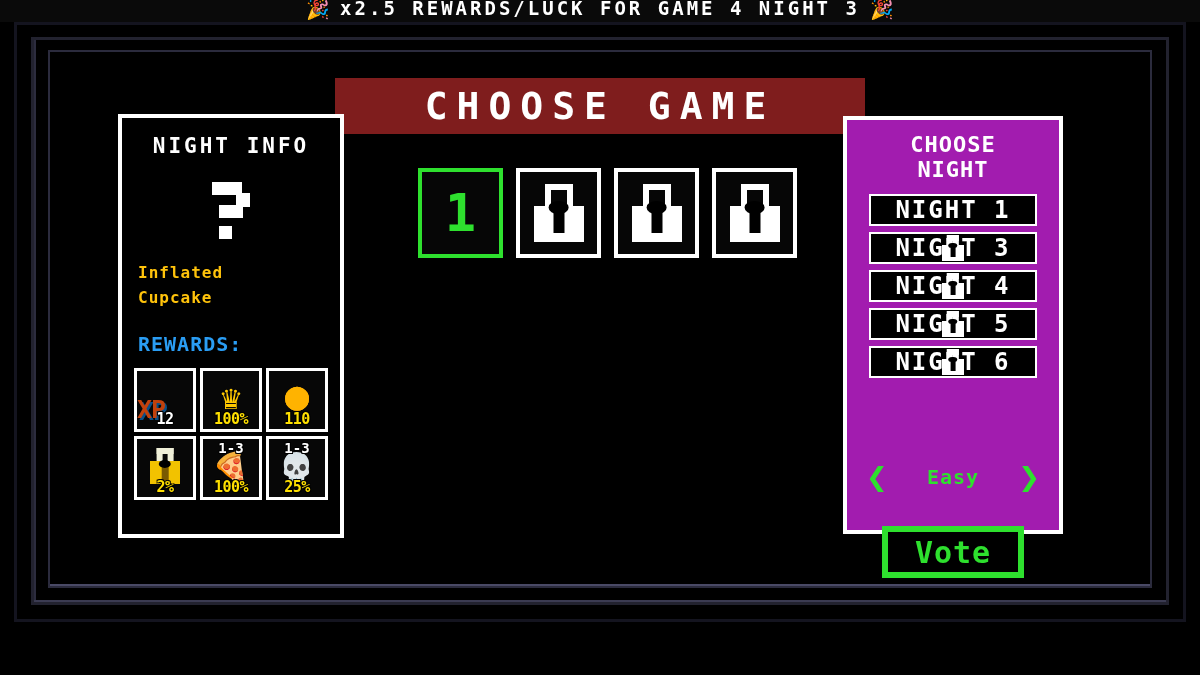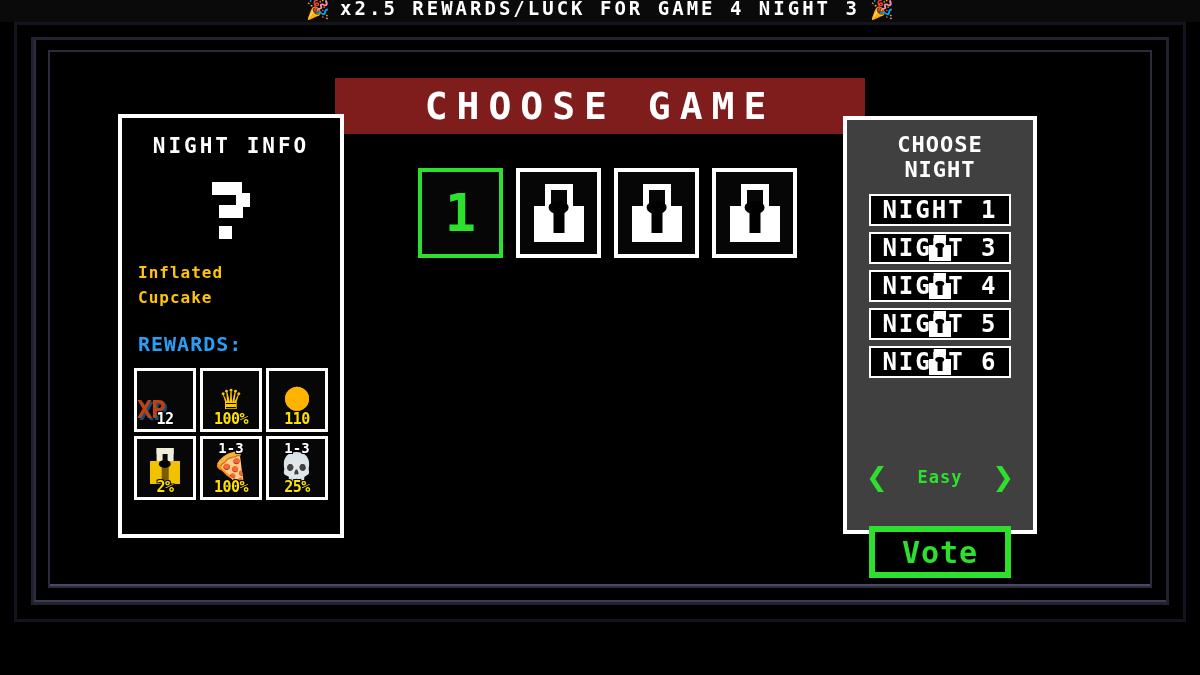--- a/index.html
+++ b/index.html
@@ -117,22 +117,22 @@
     width:85px; height:90px; background:#060606; border:4px solid #fff;
     display:flex; align-items:center; justify-content:center; position:relative;
   }
   .slot.active{ border-color:#2ee02e; }
   .slot .num{
     font-size:52px; font-weight:bold; color:#2ee02e; line-height:1;
   }
 
   
   #choose-night{
-    position:absolute; left:843px; top:116px; width:194px; height:418px;
-    background:#404040; border:4px solid #fff; padding:8px 22px;
+    position:absolute; left:843px; top:116px; width:220px; height:418px;
+    background:#a21caf; border:4px solid #fff; padding:8px 22px;
   }
   #cn-title{
     text-align:center; font-size:22px; font-weight:bold; letter-spacing:1px;
     color:#fff; margin:4px 0 12px;
   }
   .night-row{
     position:relative; height:32px; margin-bottom:6px;
     border:2px solid #fff; background:#000;
     display:flex; align-items:center; justify-content:center;
   }
@@ -149,21 +149,21 @@
   #difficulty{
     position:absolute; left:9px; right:9px; top:340px; height:34px;
     display:flex; align-items:center; justify-content:space-between;
     padding:0 10px;
   }
   #difficulty .arrow{
     font-size:26px; font-weight:bold; color:#2ee02e; line-height:1;
     font-family:"DejaVu Sans","Liberation Sans",sans-serif;
   }
   #difficulty .dlabel{
-    font-size:17px; font-weight:bold; color:#2ee02e; letter-spacing:1px;
+    font-size:20px; font-weight:bold; color:#2ee02e; letter-spacing:1px;
   }
   #vote-btn{
     position:absolute; left:50%; transform:translateX(-50%); top:382px;
     width:142px; height:52px; background:#000; border:6px solid #2ee02e;
     display:flex; align-items:center; justify-content:center;margin-top:24px;
   }
   #vote-btn .v{
     font-size:30px; font-weight:bold; color:#2ee02e; letter-spacing:1px;
   }
 

